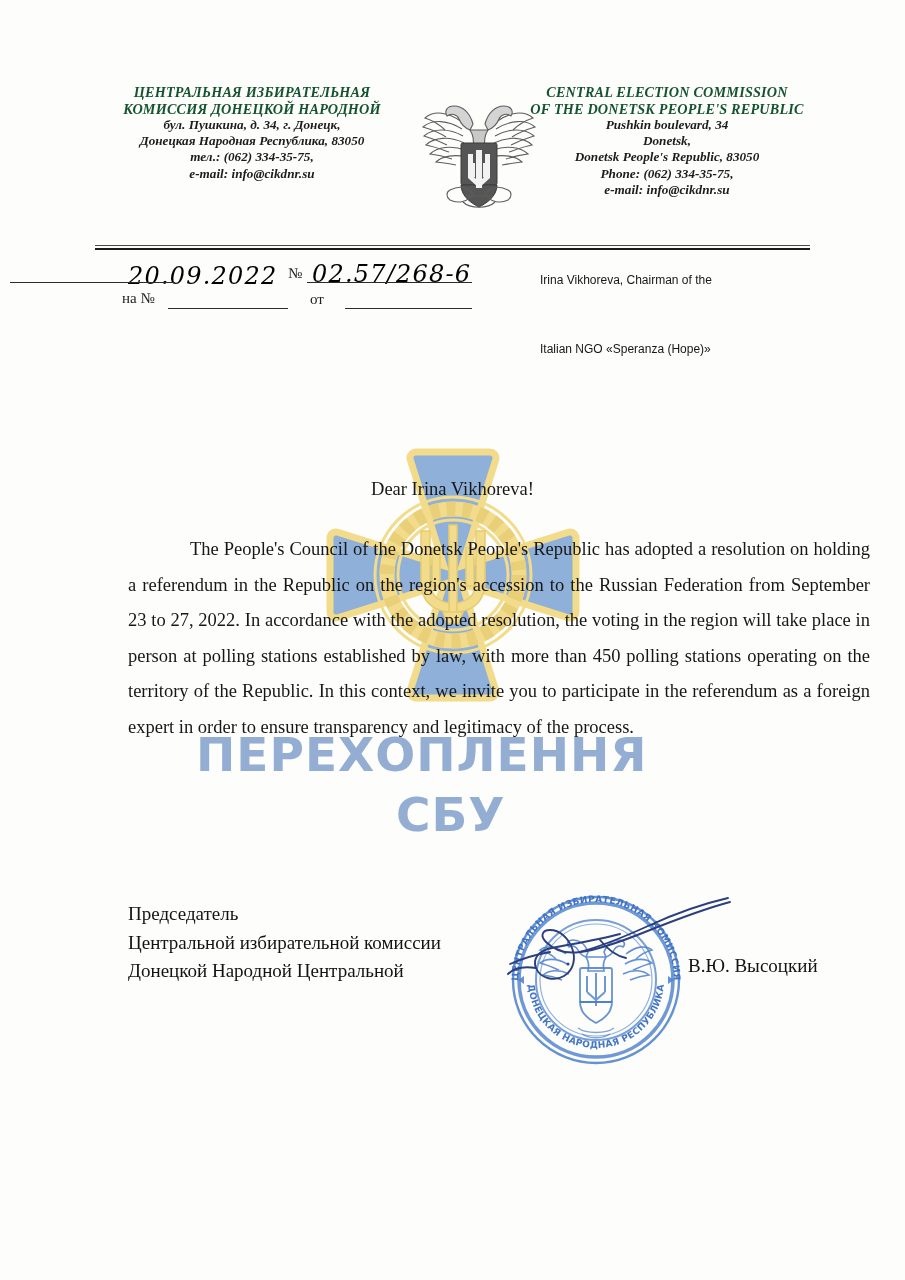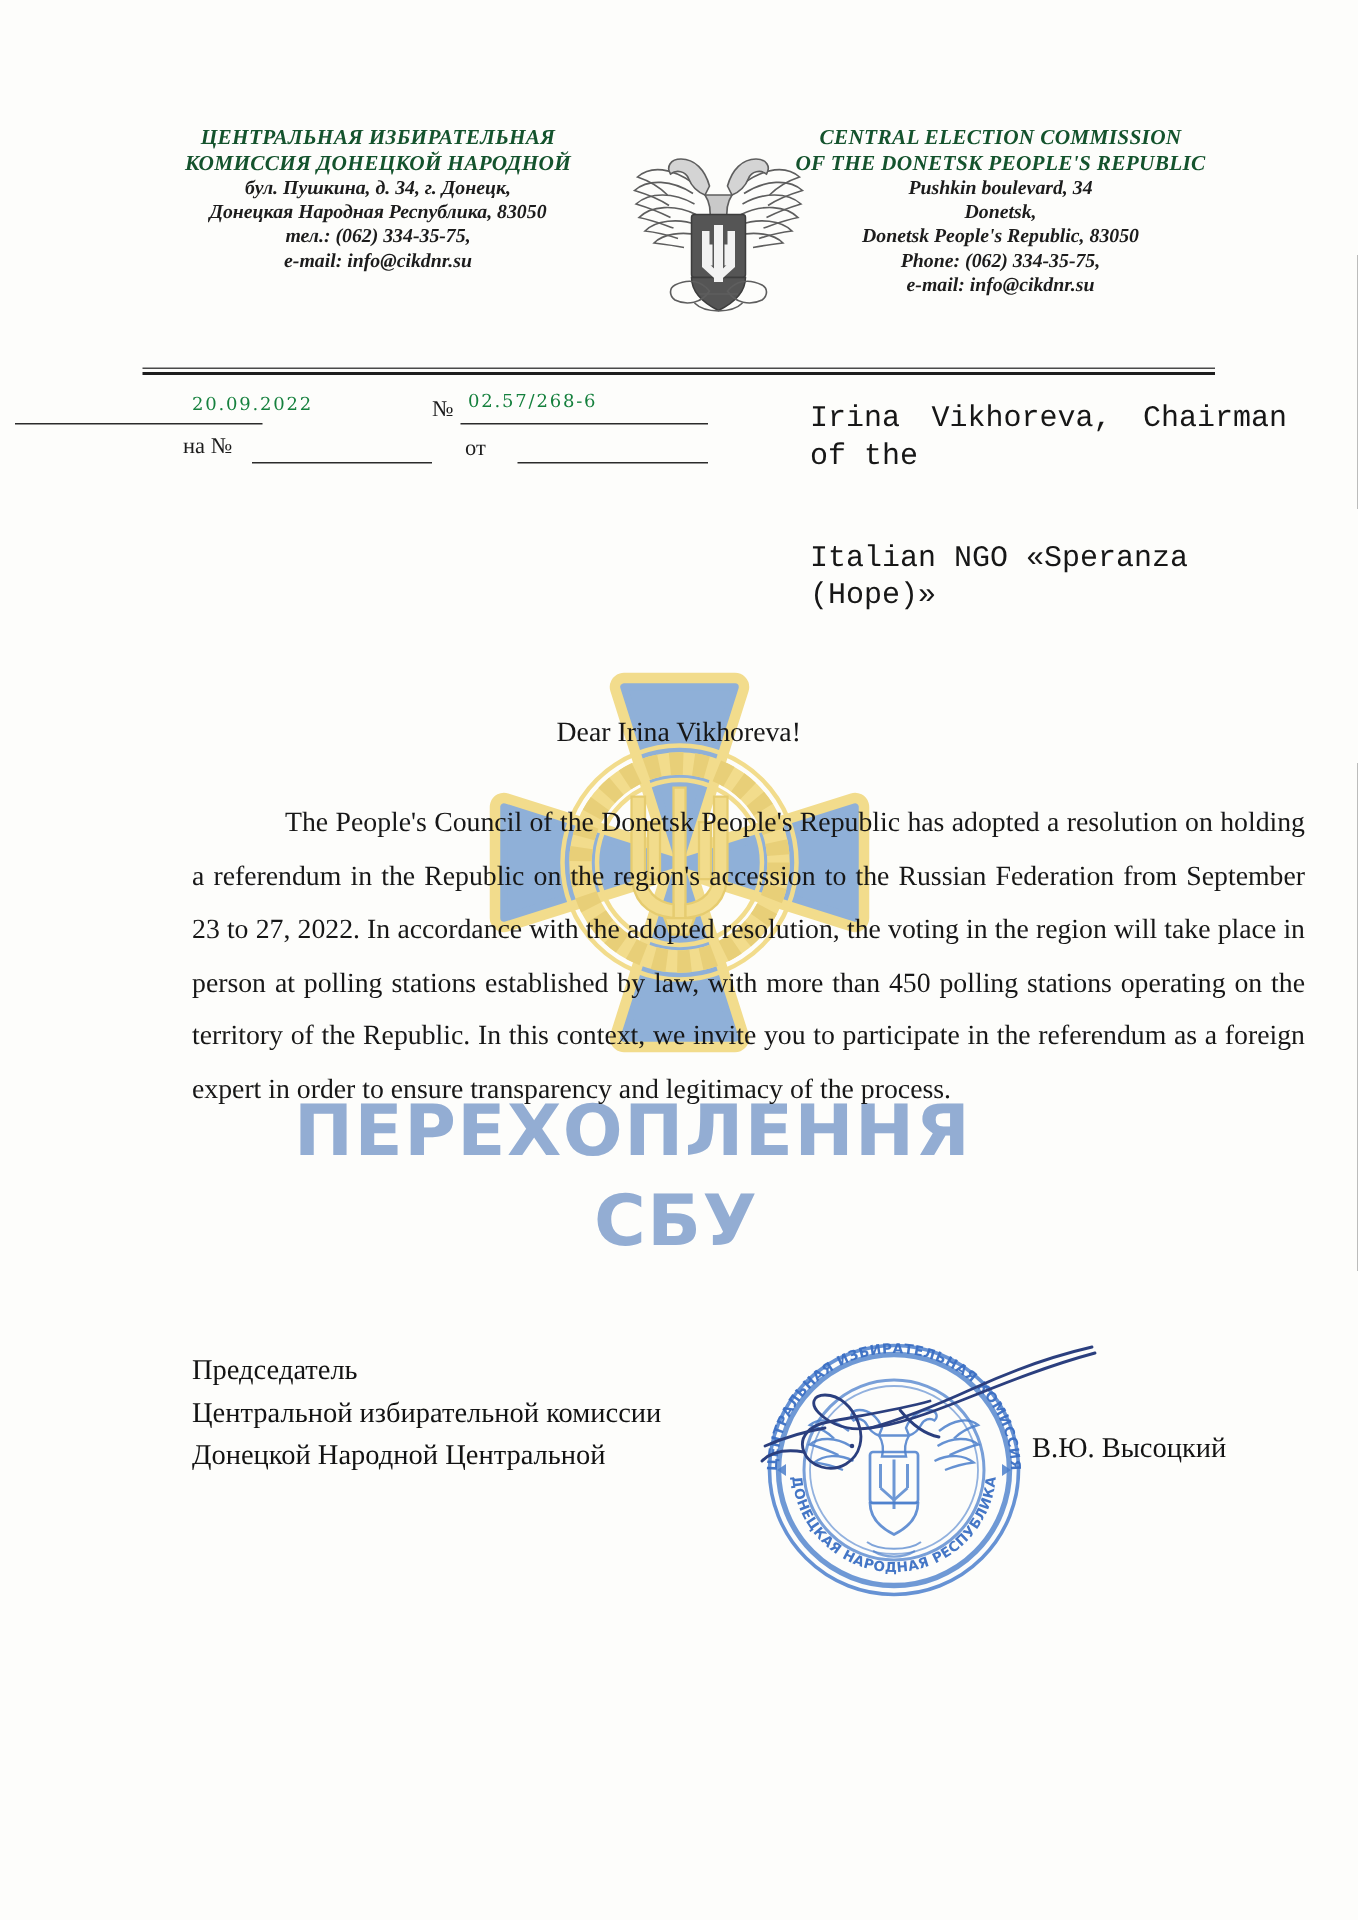--- a/index.html
+++ b/index.html
@@ -56,38 +56,38 @@
   #ref-block{position:absolute;left:118px;top:258px;width:360px;height:62px;}
   .ul-line{position:absolute;height:1px;background:#2b2b2b;}
   #ln-date{left:10px;top:282px;width:165px;}
   #ln-num {left:307px;top:282px;width:165px;}
   #ln-nana{left:168px;top:308px;width:120px;}
   #ln-ot  {left:345px;top:308px;width:127px;}
 
   .hand{
     position:absolute;
     font-family:"DejaVu Serif",serif;
-    font-size:12px;color:#15803d;
+    font-style:italic;font-size:24px;color:#000000;
     letter-spacing:1.2px;white-space:nowrap;
   }
   #hw-date{left:128px;top:262px;}
   #hw-num {left:312px;top:260px;}
 
   .ref-label{
     position:absolute;
     font-family:"Liberation Serif",serif;font-size:15px;color:#1c1c1c;
   }
   #lbl-no  {left:288px;top:265px;}
   #lbl-nano{left:122px;top:290px;}
   #lbl-ot  {left:310px;top:291px;}
 
   
   #addressee{
     position:absolute;left:540px;top:268px;width:318px;
-    font-family:Liberation Mono, monospace;font-size:20px;
+    font-family:Liberation Sans, sans-serif;font-size:12px;
     line-height:24.5px;color:#171717;text-align:justify;
   }
   #addressee .l2{text-align:left;margin-top:44px;}
 
   
   #salutation{
     position:absolute;left:0;top:479px;width:905px;
     text-align:center;
     font-family:"Liberation Serif",serif;font-size:18.5px;color:#171717;
   }

